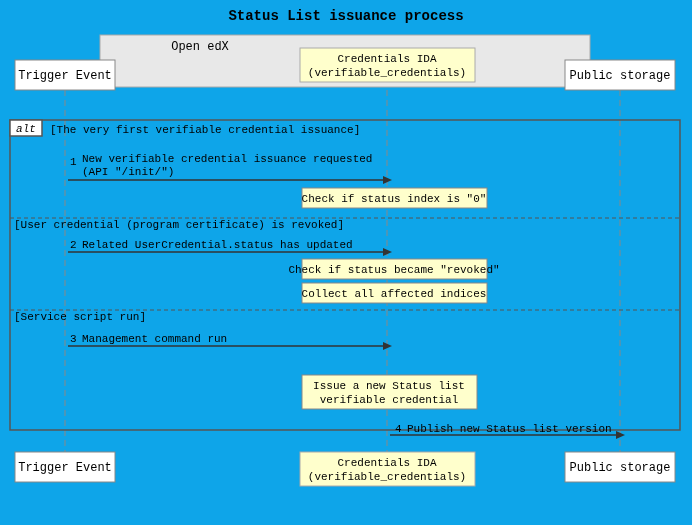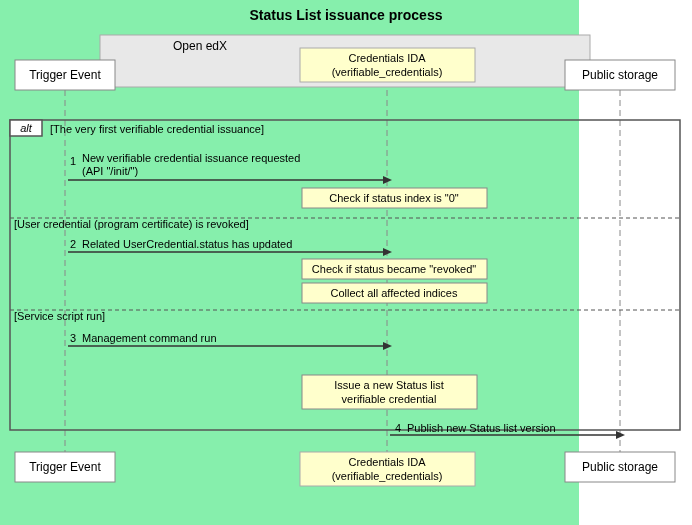--- a/index.html
+++ b/index.html
@@ -6,24 +6,25 @@
     body {
       background: #fff;
       font-family: Arial, sans-serif;
       font-size: 12px;
       width: 692px;
       height: 525px;
       overflow: hidden;
       position: relative;
     }
     .diagram-container {
-      width: 579px;
+      width: 692px;
       height: 525px;
       position: relative;
-      background: #86efac;
+      background: #0ea5e9;
+      font-family: Liberation Mono, monospace;
     }
     svg {
       position: absolute;
       top: 0;
       left: 0;
       width: 692px;
       height: 525px;
     }
   </style>
 </head>

